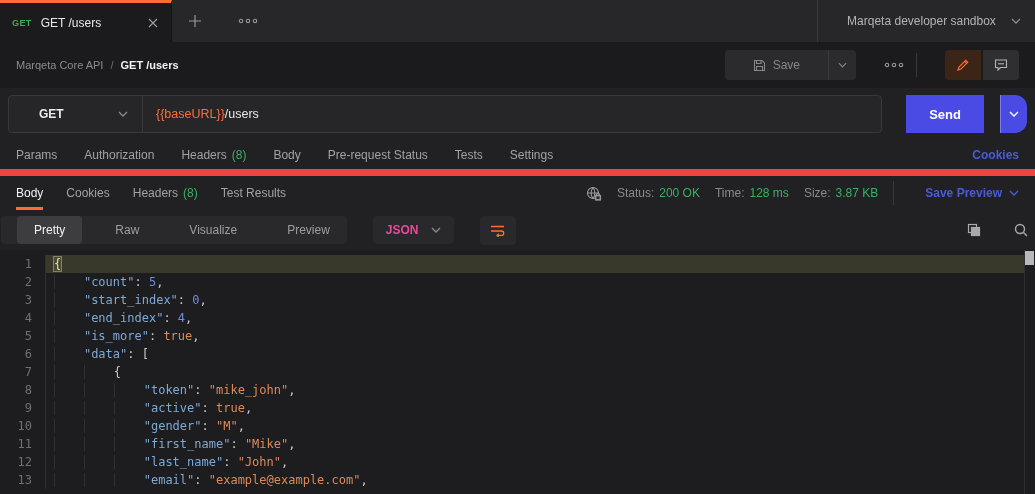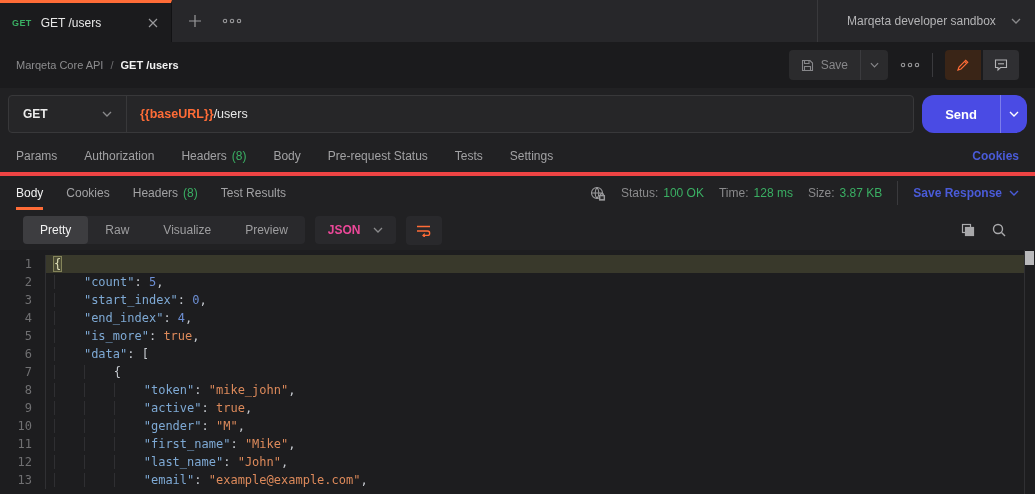--- a/index.html
+++ b/index.html
@@ -2,21 +2,21 @@
 <html style="--accent: #ff6c37; --green: #3aaf63; --link-blue: #4a5bd8; --send-blue: #4a4be4; --key: #7ea9d4; --number: #6d8fd4; --string: #dd8a5b; --boolean: #dd8a5b; --punct: #c6cad0; --line-number: #707072; --highlight-row: #39392b;"><head>
 <meta charset="utf-8">
 <style>
   * { margin:0; padding:0; box-sizing:border-box; }
   html,body { width:1035px; height:494px; overflow:hidden; }
   body {
     background:var(--bg-main,#212123);
     font-family:"Liberation Sans",sans-serif;
     color:#cccccc; font-size:12px;
   }
-  button { background:none; border:none; color:inherit; font:inherit; cursor:pointer; }
+  button { background:none; border:none; color:inherit; font:inherit; cursor:pointer;margin-left:16px; }
 
   
   .tabbar { height:42px; background:#27272a; display:flex; align-items:stretch; }
   .tab {
     width:172px; background:#1b1b1d; border-top:3px solid var(--accent);
     border-right:1px solid #121214; display:flex; align-items:center; gap:9px; padding:0 12px;
   }
   .tab-method { color:var(--green); font-size:9px; font-weight:bold; letter-spacing:.4px; }
   .tab-title { color:#e8e8e8; font-size:12px; flex:1; white-space:nowrap; overflow:hidden; }
   .tab-close { color:#9a9a9c; display:flex; align-items:center; }
@@ -48,48 +48,48 @@
     display:flex; align-items:center; justify-content:center; color:#b4b4b6; margin-left:2px; }
 
   
   .req-row { height:52px; display:flex; align-items:center; gap:8px; padding:0 8px; }
   .url-box { flex:1; display:flex; align-items:stretch; height:38px;
     background:#262628; border:1px solid #38383a; border-radius:4px; }
   .method-btn { min-width:118px; display:flex; align-items:center; justify-content:space-between;
     padding:0 14px; border-right:1px solid #38383a; color:#ececec; font-weight:bold; font-size:12px; }
   .method-btn .chev { color:#8a8a8c; }
   .url-field { display:flex; align-items:center; padding:0 13px; font-size:12.5px; color:#e8e8e8; }
-  .url-var { color:var(--accent);font-weight:bold; }
+  .url-var { color:var(--accent); }
   .send-group { display:flex; height:38px; border-radius:12px; overflow:hidden; flex-shrink:0; }
   .send-btn { background:var(--send-blue); color:#ffffff; font-size:13px; font-weight:bold; padding:0 23px; }
   .send-chev { background:var(--send-blue); color:#ffffff; border-left:1px solid rgba(255,255,255,.28);
     display:flex; align-items:center; padding:0 8px; }
 
   
   .req-tabs { height:36px; display:flex; align-items:center; gap:27px; padding:0 16px;
-    border-bottom:4px solid #ef4444; }
+    border-bottom:7px solid #ef4444; }
   .tab-item { display:flex; gap:5px; color:#a2a2a4; font-size:12px; white-space:nowrap; cursor:pointer; }
   .tab-item .count { color:var(--green); }
   .cookies-link { margin-left:auto; color:var(--link-blue); font-weight:bold; font-size:12px; }
 
   
   .resp-header { height:34px; display:flex; align-items:center; padding:0 16px; }
   .resp-tabs { display:flex; gap:23px; height:100%; }
   .resp-tab { display:flex; align-items:center; gap:5px; color:#a2a2a4; font-size:12px;
     border-bottom:3px solid transparent; border-top:3px solid transparent; cursor:pointer; }
   .resp-tab.active { color:#f2f2f2; border-bottom-color:var(--accent); }
   .resp-tab .count { color:var(--green); }
   .resp-meta { margin-left:auto; display:flex; align-items:center; gap:15px; color:#8a8a8c; }
   .meta-pair { display:flex; gap:5px; white-space:nowrap; }
   .meta-value { color:var(--green); }
   .net-icon { color:#9a9a9c; display:flex; align-items:center; }
   .save-resp { display:flex; align-items:center; gap:7px; color:var(--link-blue); font-weight:bold; }
 
   
-  .resp-toolbar { height:40px; display:flex; align-items:center; gap:10px; padding:0 23px; }
+  .resp-toolbar { height:40px; display:flex; align-items:center; gap:10px; padding:0 1px; }
   .segmented { display:flex; background:#29292c; border-radius:4px; }
   .seg { padding:7px 17px; color:#9e9ea0; font-size:12px; border-radius:4px; }
   .seg.active { background:#3d3d40; color:#f2f2f2; }
   .fmt-select { display:flex; align-items:center; gap:12px; background:#29292c; border-radius:4px;
     padding:7px 13px; color:#ec4899; font-weight:bold; font-size:12px; }
   .fmt-select .chev { color:#8a8a8c; }
   .wrap-btn { background:#29292c; border-radius:4px; width:36px; height:29px;
     display:flex; align-items:center; justify-content:center; color:var(--accent); }
   .toolbar-right { margin-left:auto; display:flex; align-items:center; gap:17px; padding-right:6px; color:#aaaaac; }
 
@@ -276,33 +276,33 @@
       <svg width="16" height="15" viewBox="0 0 16 15" stroke="currentColor" stroke-width="1.1" fill="none">
         <circle cx="7" cy="7" r="5.5"></circle>
           <path d="M1.5 7 H12.5 M7 1.5 C4.5 4 4.5 10 7 12.5 M7 1.5 C9.5 4 9.5 10 7 12.5"></path>
         <rect x="9.5" y="9.5" width="5" height="4.5" fill="#2b2b2d"></rect>
           <path d="M10.5 9.5 V8.8 a1.5 1.5 0 0 1 3 0 V9.5"></path>
           <rect x="9.8" y="9.7" width="4.4" height="4"></rect>
       </svg>
     </span>
     <span class="meta-pair">
       <span>Status:</span>
-      <span class="meta-value">100 OK</span>
+      <span class="meta-value">200 OK</span>
     </span>
     <span class="meta-pair">
       <span>Time:</span>
       <span class="meta-value">128 ms</span>
     </span>
     <span class="meta-pair">
       <span>Size:</span>
       <span class="meta-value">3.87 KB</span>
     </span>
     <div class="vdiv"></div>
     <button class="save-resp">
-      <span>Save Response</span>
+      <span>Save Preview</span>
       <span class="chev">
         <svg width="10" height="6" viewBox="0 0 10 6" stroke="currentColor" stroke-width="1.4" fill="none">
             <path d="M1 1 L5 5 L9 1"></path>
           </svg>
       </span>
     </button>
   </div>
 </div>
 
 <div class="resp-toolbar">

